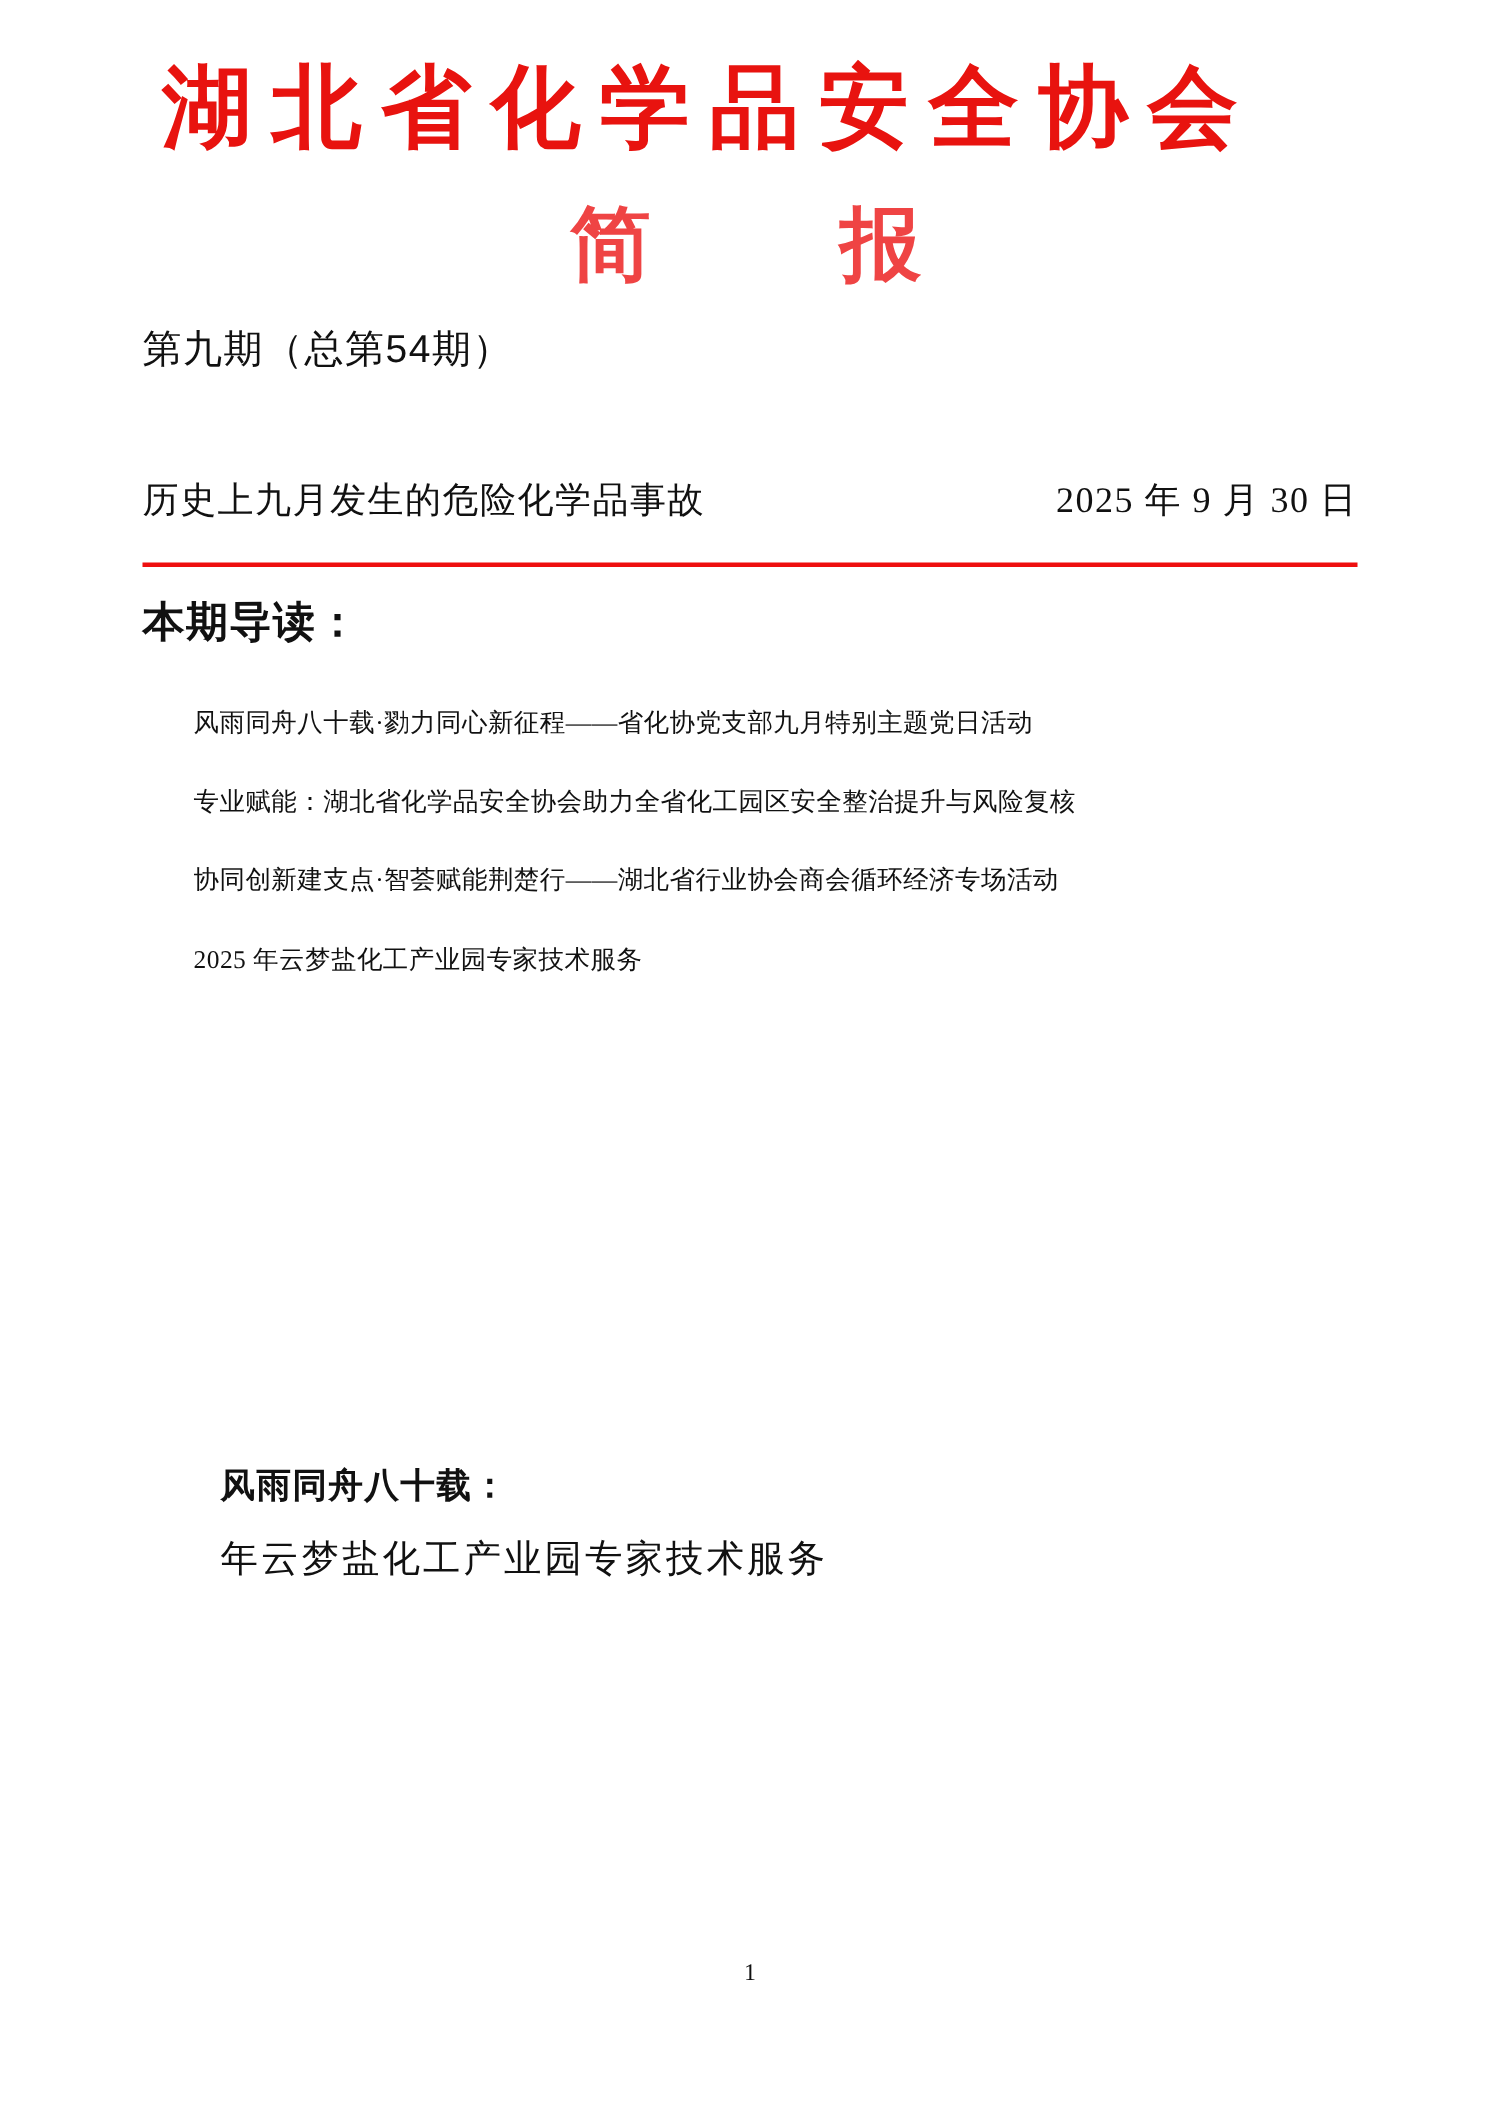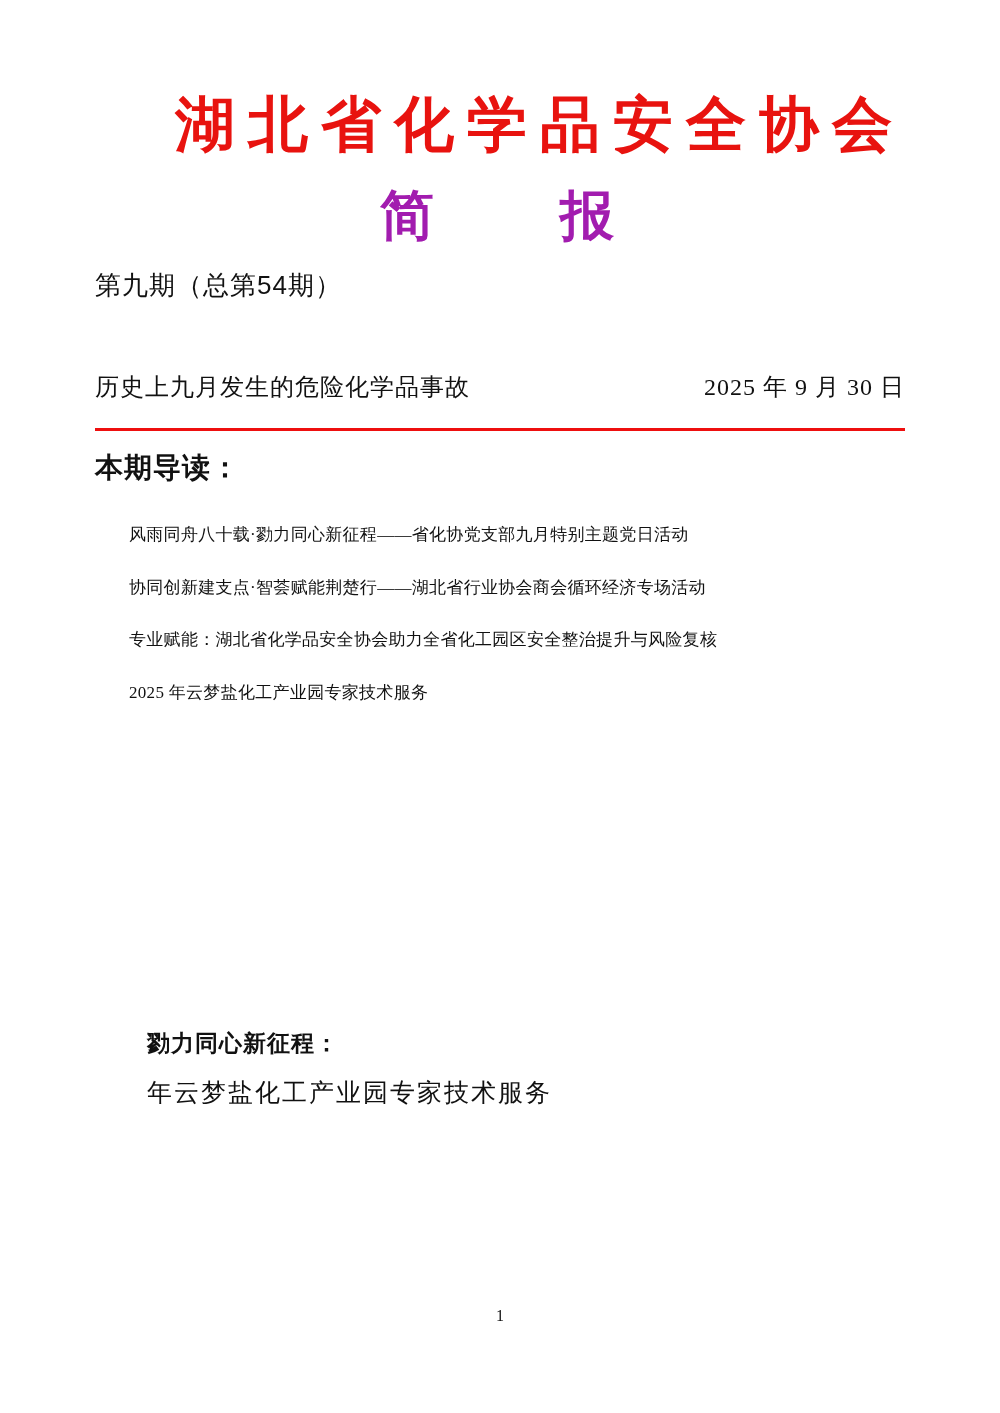--- a/index.html
+++ b/index.html
@@ -15,39 +15,39 @@
     font-family: "Liberation Serif", serif;
   }
   .page {
     position: relative;
     width: 810px;
     height: 100%;
     margin: 0 auto;
   }
   .org-title {
     margin: 0;
-    padding-top: 92px;
+    padding-top: 39px;
     font-size: 60px;
     line-height: 66px;
     font-weight: 600;
     letter-spacing: 13px;
     text-indent: 13px;
-    text-align: right;
+    text-align: left;
     color: #e8130f;
     font-family: "Liberation Serif", serif;
     white-space: nowrap;
   }
   .bulletin-title {
     margin-top: 28px;
     font-size: 54px;
     line-height: 60px;
     font-weight: bold;
     text-align: center;
     letter-spacing: 6px;
-    color: #a21caf;
+    color: #ef4444;
     font-family: "Liberation Serif", serif;
   }
   .issue-line {
     margin-top: 22px;
     font-size: 26px;
     line-height: 34px;
     font-weight: 500;
     letter-spacing: 1px;
     color: #111111;
     font-family: "Liberation Sans", sans-serif;
@@ -132,25 +132,25 @@
     <span class="editor">历史上九月发生的危险化学品事故</span>
     <span class="date">2025 年 9 月 30 日</span>
   </div>
 
   <div class="red-rule"></div>
 
   <div class="toc-heading">本期导读：</div>
 
   <div class="toc-list">
     <p>风雨同舟八十载·勠力同心新征程——省化协党支部九月特别主题党日活动</p>
+    <p>专业赋能：湖北省化学品安全协会助力全省化工园区安全整治提升与风险复核</p>
     <p>协同创新建支点·智荟赋能荆楚行——湖北省行业协会商会循环经济专场活动</p>
-    <p>专业赋能：湖北省化学品安全协会助力全省化工园区安全整治提升与风险复核</p>
     <p>2025 年云梦盐化工产业园专家技术服务</p>
   </div>
 
   <div class="cases-section">
-    <div class="cases-heading">勠力同心新征程：</div>
+    <div class="cases-heading">风雨同舟八十载：</div>
     <p class="cases-item">年云梦盐化工产业园专家技术服务</p>
   </div>
 
   <div class="page-number">1</div>
 
 </div>
 
 </body></html>

